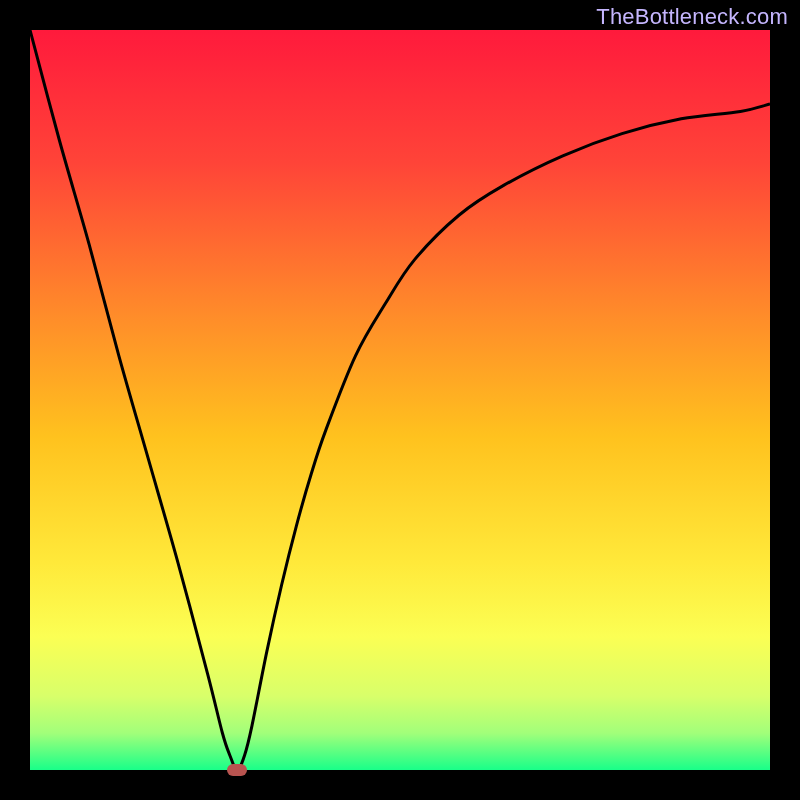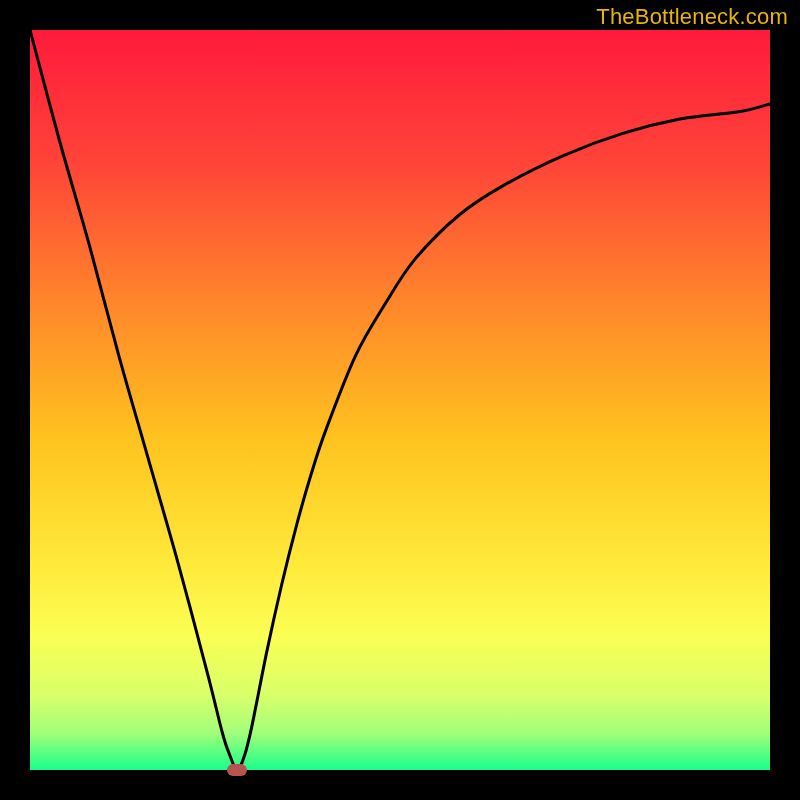--- a/index.html
+++ b/index.html
@@ -14,21 +14,21 @@
   .frame {
     position: relative;
     width: 800px;
     height: 800px;
     background: #000;
   }
   .watermark {
     position: absolute;
     top: 4px;
     right: 12px;
-    color: #eab308;
+    color: #c4b5fd;
     font-size: 22px;
     font-weight: 500;
     letter-spacing: 0.2px;
     z-index: 10;
   }
   .plot-area {
     position: absolute;
     left: 30px;
     top: 30px;
     width: 740px;

